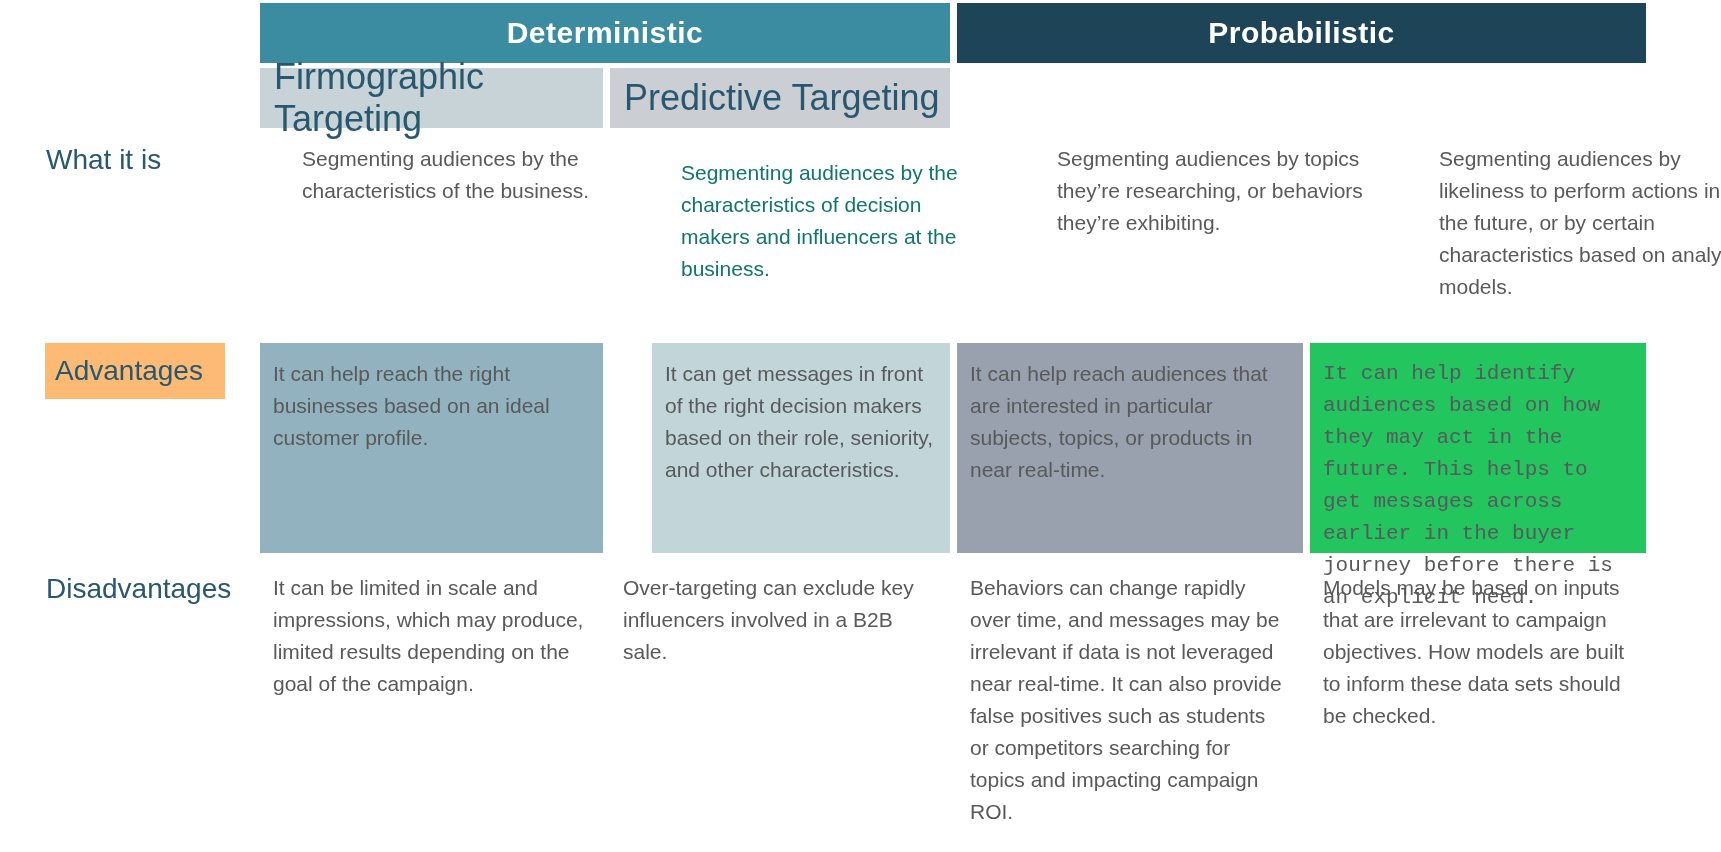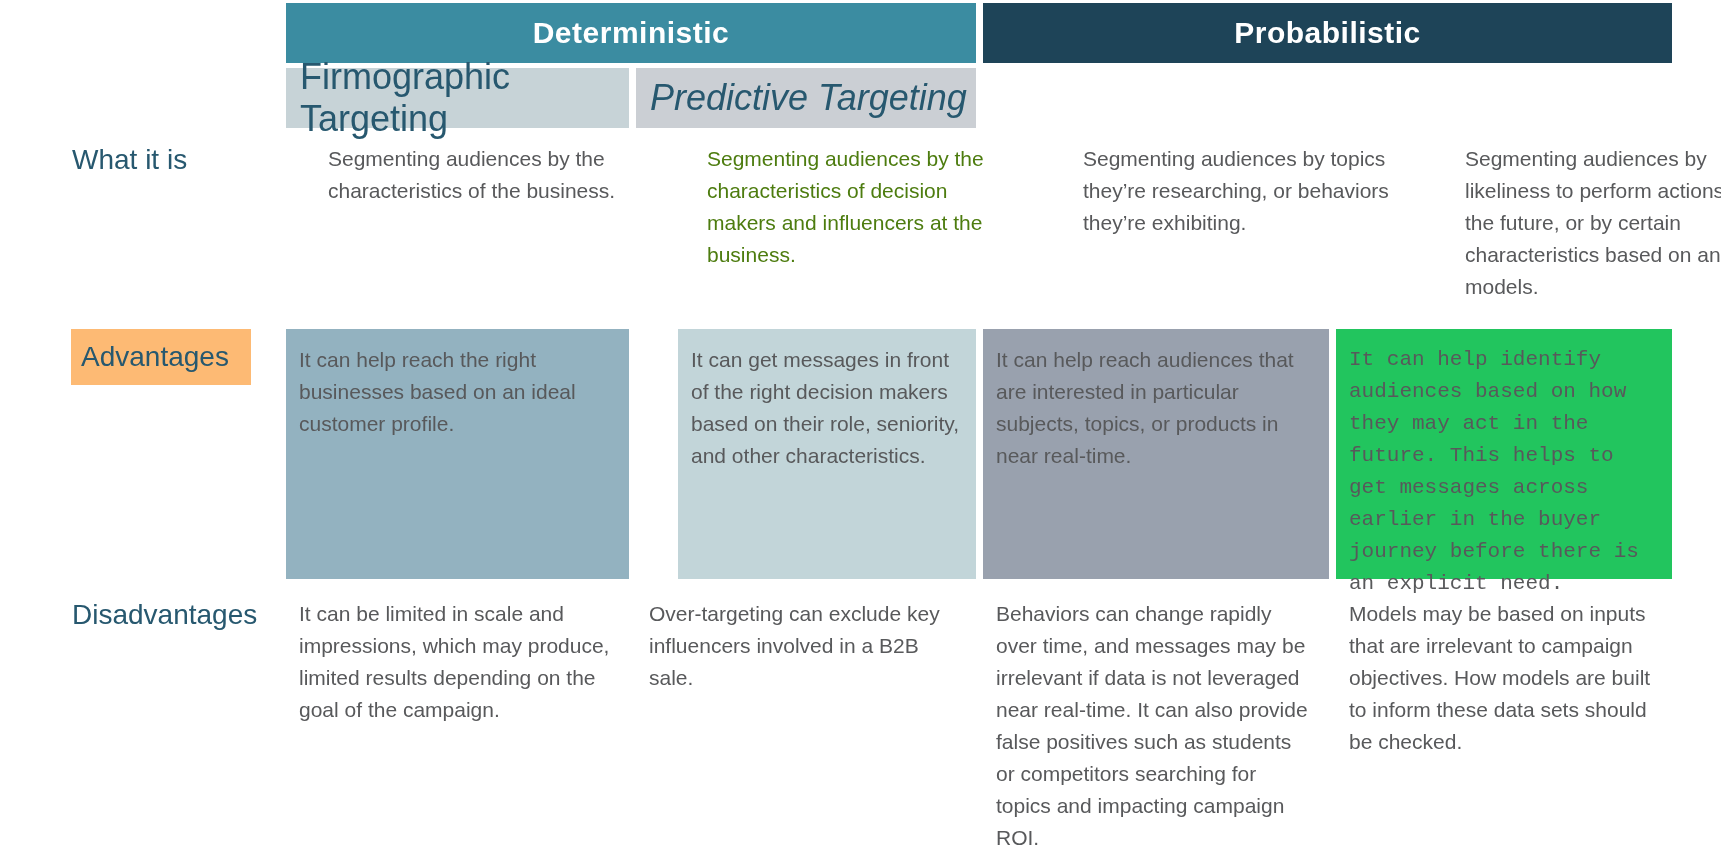--- a/index.html
+++ b/index.html
@@ -8,21 +8,21 @@
     width: 1721px;
     height: 852px;
     background: #ffffff;
     overflow: hidden;
     font-family: "Liberation Sans", "DejaVu Sans", sans-serif;
   }
   .grid {
     display: grid;
     grid-template-columns: 207px 343px 340px 346px 336px;
     column-gap: 7px;
-    padding-left: 72px;
+    padding-left: 46px;
   }
   
   .grid.header-row { margin-top: 3px; }
   .group-header {
     height: 60px;
     display: flex;
     align-items: center;
     justify-content: center;
     font-size: 30px;
     font-weight: bold;
@@ -49,21 +49,21 @@
   .body-cell {
     font-size: 21px;
     line-height: 32px;
     box-sizing: border-box;
     padding: 2px 16px 0 13px;
   }
   .grid.what-row { margin-top: 13px; gap: 36px; }
   .what-row .body-cell { min-height: 188px; }
   .what-row .row-label { padding-top: 2px; }
   .grid.adv-row .body-cell {
-    height: 250px;
+    height: 210px;
     padding-top: 15px;
   }
   .adv-label-bg {
     display: inline-block;
     padding: 11px 22px 11px 10px;
     margin-left: -1px;
   }
   .grid.dis-row { margin-top: 17px; }
   .dis-row .row-label { padding-top: 2px; }
 </style>
@@ -72,27 +72,27 @@
 
 <div class="page">
 
   <div class="grid header-row">
     <div class="group-header group-1" style="background-color: rgb(59, 140, 161); color: rgb(255, 255, 255);">Deterministic</div>
     <div class="group-header group-2" style="background-color: rgb(30, 68, 88); color: rgb(255, 255, 255);">Probabilistic</div>
   </div>
 
   <div class="grid subheader-row">
     <div class="sub-cell first" style="background-color: rgb(199, 211, 215); color: rgb(39, 88, 111);">Firmographic Targeting</div>
-    <div class="sub-cell" style="background-color: rgb(203, 207, 212); color: rgb(39, 88, 111); font-style: italic;">Predictive Targeting</div>
+    <div class="sub-cell" style="background-color: rgb(203, 207, 212); color: rgb(39, 88, 111);">Predictive Targeting</div>
   </div>
 
   <div class="grid what-row">
     <div class="row-label" style="color: rgb(39, 88, 111);">What it is</div>
     <div class="body-cell" style="color: rgb(88, 89, 91);">Segmenting audiences by the characteristics of the business.</div>
-    <div class="body-cell" style="color: #4d7c0f;">Segmenting audiences by the characteristics of decision makers and influencers at the business.</div>
+    <div class="body-cell" style="color: #0f766e; margin-top: 14px;">Segmenting audiences by the characteristics of decision makers and influencers at the business.</div>
     <div class="body-cell" style="color: rgb(88, 89, 91);">Segmenting audiences by topics they’re researching, or behaviors they’re exhibiting.</div>
     <div class="body-cell" style="color: rgb(88, 89, 91);">Segmenting audiences by likeliness to perform actions in the future, or by certain characteristics based on analytic models.</div>
   </div>
 
   <div class="grid adv-row">
     <div class="row-label" style="color: rgb(39, 88, 111);">
       <span class="adv-label-bg" style="background-color: #fdba74;">Advantages</span>
     </div>
     <div class="body-cell" style="background-color: rgb(147, 178, 192); color: rgb(88, 89, 91);">It can help reach the right businesses based on an ideal customer profile.</div>
     <div class="body-cell" style="background-color: rgb(194, 213, 217); color: rgb(88, 89, 91); margin-left: 42px;">It can get messages in front of the right decision makers based on their role, seniority, and other characteristics.</div>

